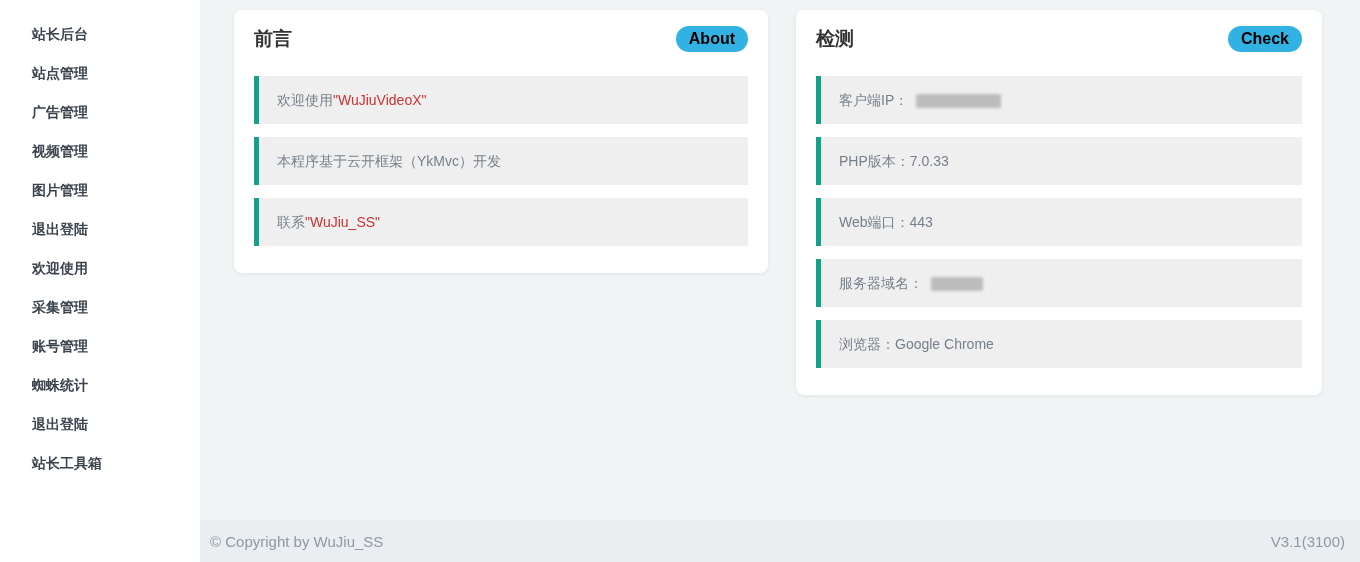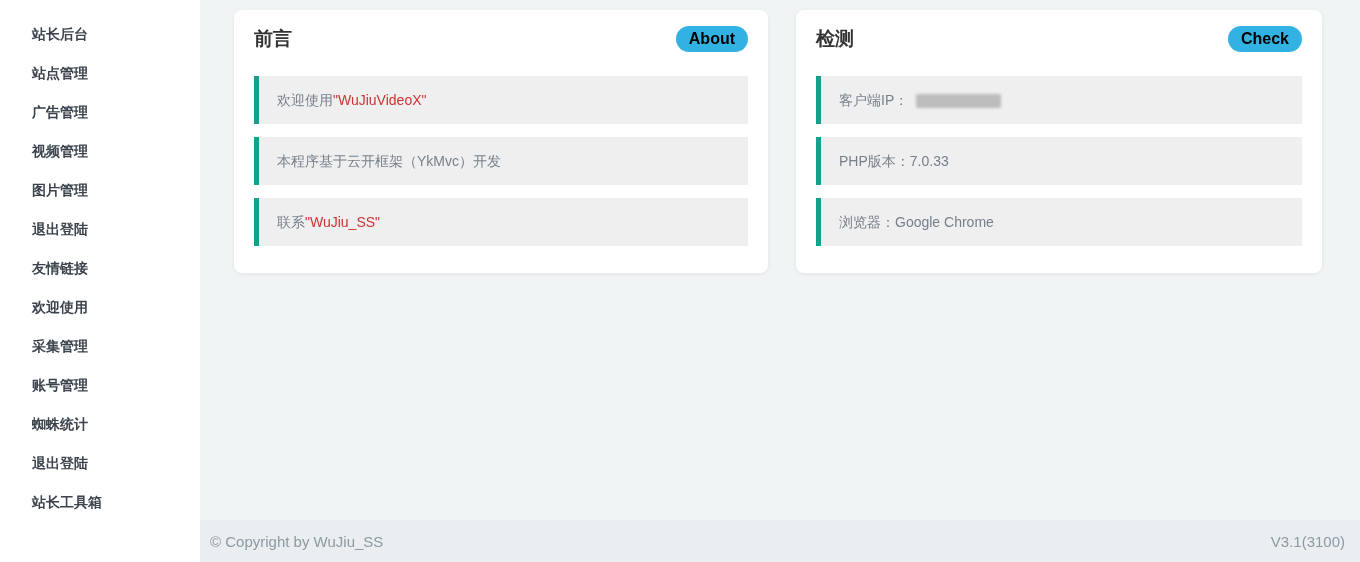--- a/index.html
+++ b/index.html
@@ -97,21 +97,20 @@
 <div class="app">
 
   <aside class="sidebar">
     <nav>
       <a class="nav-item">站长后台</a>
       <a class="nav-item">站点管理</a>
       <a class="nav-item">广告管理</a>
       <a class="nav-item">视频管理</a>
       <a class="nav-item">图片管理</a>
       <a class="nav-item">退出登陆</a>
-      <a class="nav-item">友情链接</a>
       <a class="nav-item">欢迎使用</a>
       <a class="nav-item">采集管理</a>
       <a class="nav-item">账号管理</a>
       <a class="nav-item">蜘蛛统计</a>
       <a class="nav-item">退出登陆</a>
       <a class="nav-item">站长工具箱</a>
     </nav>
   </aside>
 
   <main class="main">
@@ -141,20 +140,26 @@
           <span class="badge">Check</span>
         </header>
         <div class="items">
           <div class="item">
             <span>客户端IP：</span><span class="redact redact-ip"></span>
           </div>
           <div class="item">
             <span>PHP版本：</span><span>7.0.33</span>
           </div>
           <div class="item">
+            <span>Web端口：</span><span>443</span>
+          </div>
+          <div class="item">
+            <span>服务器域名：</span><span class="redact redact-domain"></span>
+          </div>
+          <div class="item">
             <span>浏览器：</span><span>Google Chrome</span>
           </div>
         </div>
       </section>
 
     </div>
 
     <footer class="footer">
       <span>© Copyright by WuJiu_SS</span>
       <span>V3.1(3100)</span>

